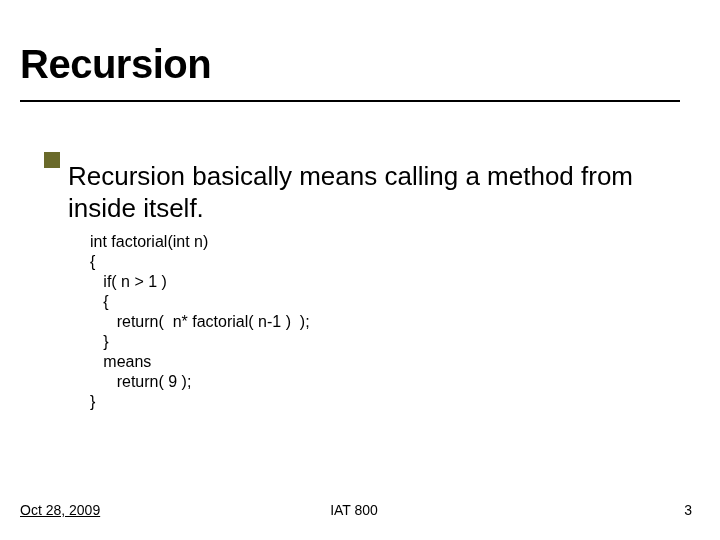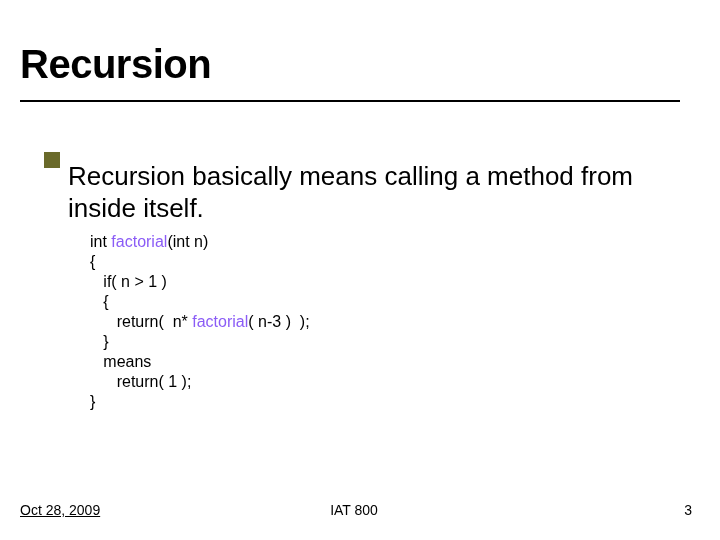--- a/index.html
+++ b/index.html
@@ -63,21 +63,21 @@
     position: absolute;
     left: 90px;
     top: 232px;
     font-size: 16px;
     line-height: 20px;
     color: #000;
     white-space: pre;
     font-family: Verdana, Tahoma, Geneva, sans-serif;
   }
   .code-block .hl {
-    color: #8b5cf6;
+    color: #000000;
   }
   .footer-date {
     position: absolute;
     left: 20px;
     bottom: 22px;
     font-size: 14px;
     color: #000;
     text-decoration: underline;
   }
   .footer-center {
@@ -107,23 +107,23 @@
 
   <div class="bullet-row">
     <div class="bullet-square"></div>
     <div class="bullet-text">Recursion basically means calling a method from inside itself.</div>
   </div>
 
   <div class="code-block"><span>int </span><span class="hl">factorial</span><span>(int n)</span>
 <span>{</span>
 <span>   if( n &gt; 1 )</span>
 <span>   {</span>
-<span>      return(  n* </span><span class="hl">factorial</span><span>( n-3 )  );</span>
+<span>      return(  n* </span><span class="hl">factorial</span><span>( n-1 )  );</span>
 <span>   }</span>
 <span>   means</span>
-<span>      return( 1 );</span>
+<span>      return( 9 );</span>
 <span>}</span></div>
 
   <div class="footer-date">Oct 28, 2009</div>
   <div class="footer-center">IAT 800</div>
   <div class="footer-page">3</div>
 
 </div>
 
 </body></html>

